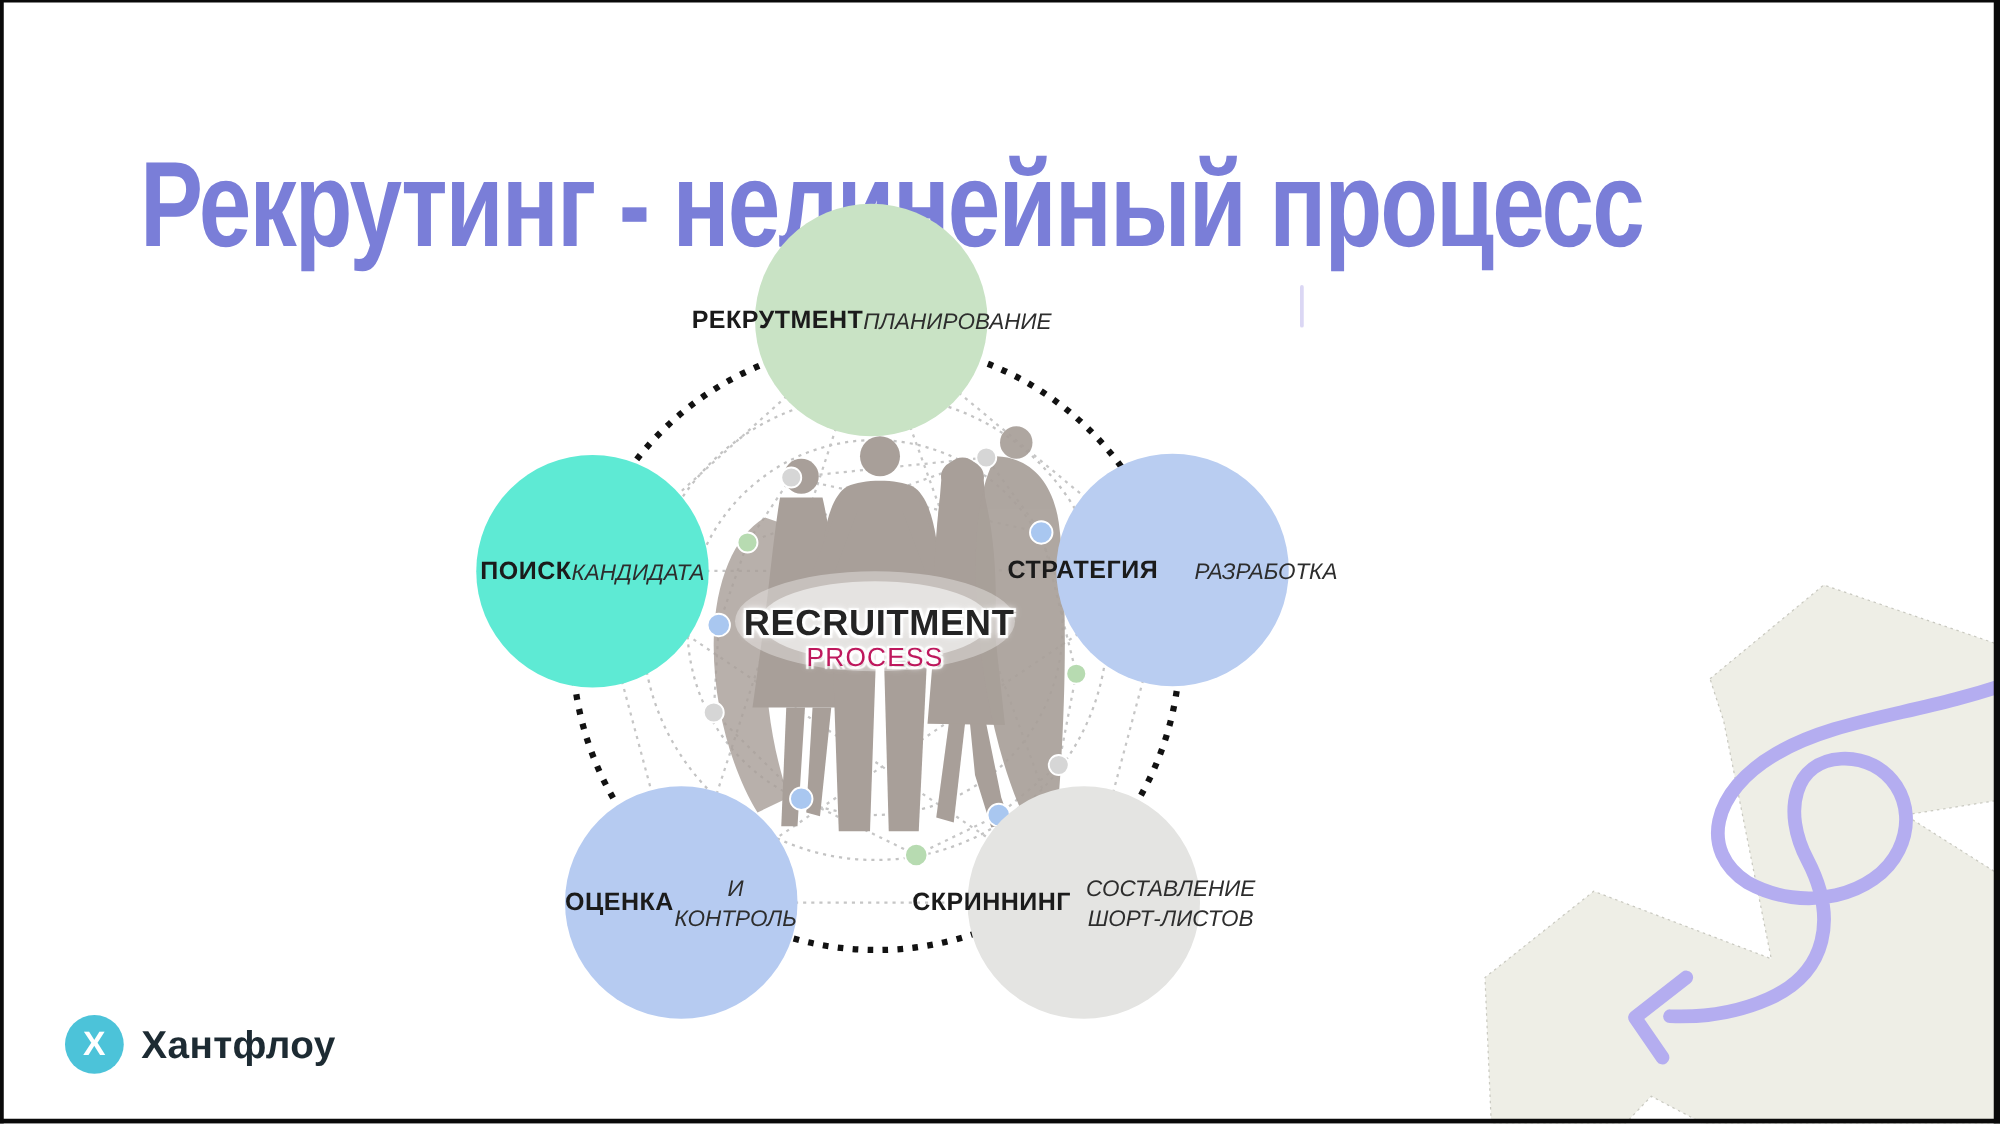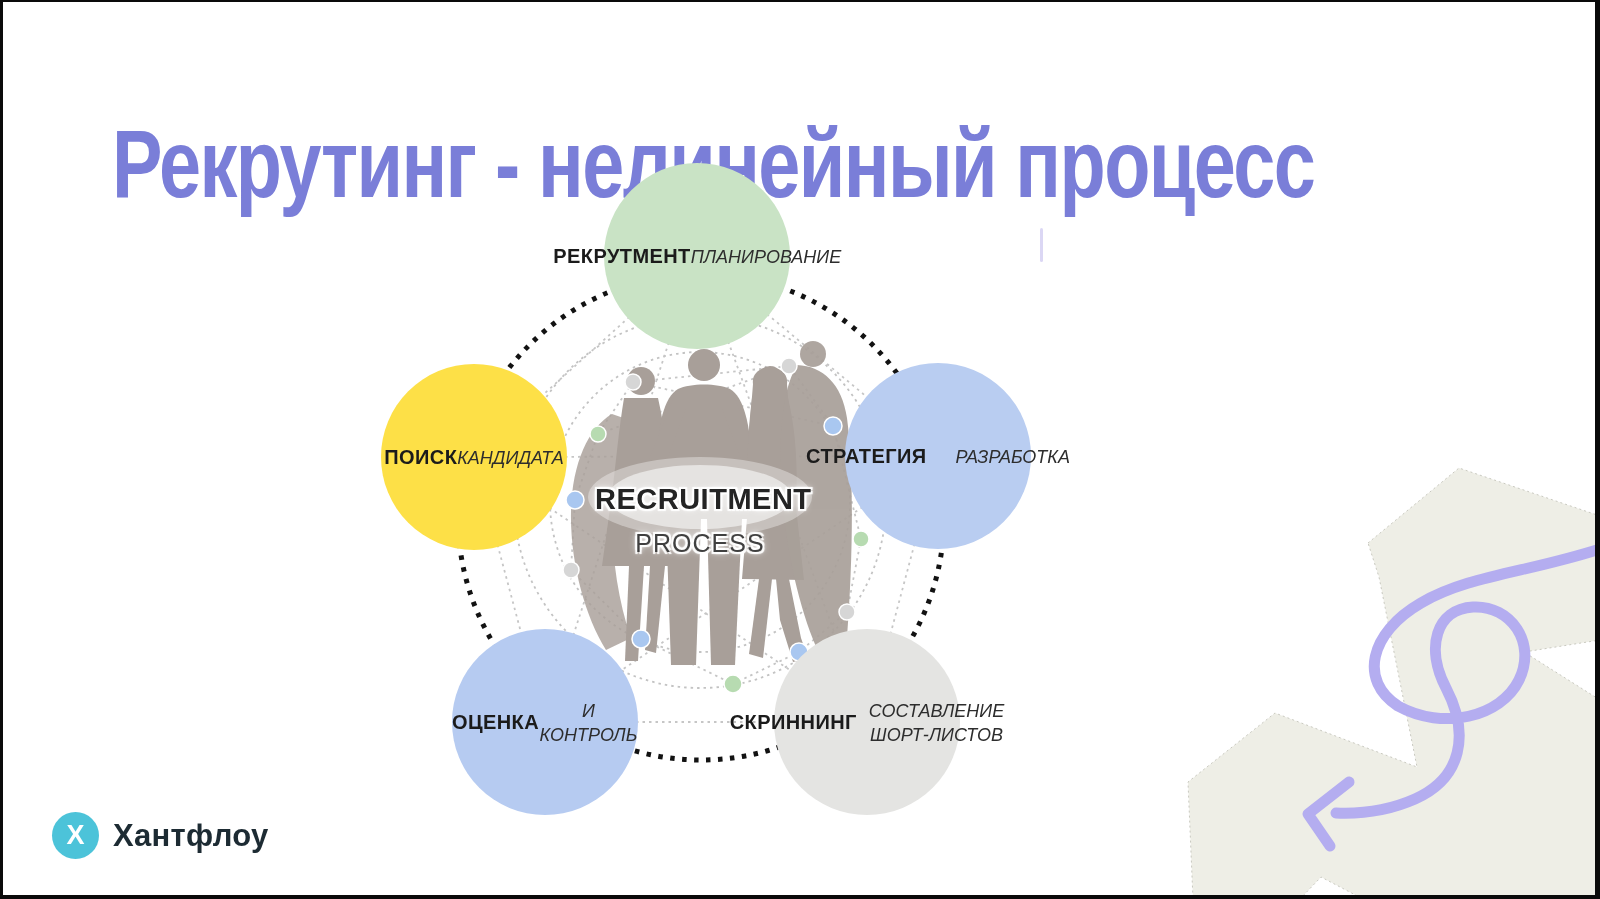--- a/index.html
+++ b/index.html
@@ -21,21 +21,21 @@
         display:flex;flex-direction:row;align-items:center;justify-content:center;
         text-align:center;}
   .node-label{font-weight:bold;font-size:20px;color:#1b1b1b;letter-spacing:.4px;line-height:1.2;}
   .node-sub{font-style:italic;font-size:18px;color:#2d2d2d;margin-top:3px;line-height:1.3;
             max-width:150px;}
 
   .center-label{position:absolute;left:595px;top:484px;width:210px;text-align:center;z-index:6;}
   .center-l1{font-size:29px;font-weight:bold;color:#242424;letter-spacing:.5px;line-height:1.05;
       text-shadow:-2px -2px 1px #fff,2px -2px 1px #fff,-2px 2px 1px #fff,2px 2px 1px #fff,
                   0 0 5px #fff,0 0 8px #fff;}
-  .center-l2{font-size:25px;color:#404040;letter-spacing:1px;margin-top:15px;
+  .center-l2{font-size:21px;color:#be185d;letter-spacing:1px;margin-top:1px;
       text-shadow:-2px -2px 1px #fff,2px -2px 1px #fff,-2px 2px 1px #fff,2px 2px 1px #fff,
                   0 0 5px #fff,0 0 8px #fff;}
 
   .logo{position:absolute;left:52px;top:812px;display:flex;align-items:center;gap:14px;z-index:10;}
   .logo-badge{width:47px;height:47px;border-radius:50%;color:#ffffff;
               display:flex;align-items:center;justify-content:center;
               font-weight:bold;font-size:27px;}
   .logo-text{font-size:31px;font-weight:bold;color:#1d2b33;letter-spacing:.3px;}
 
   .artifact-line{position:absolute;left:1040px;top:228px;width:3px;height:34px;
@@ -139,21 +139,21 @@
       <circle cx="733" cy="684" r="9" fill="#b7dbb1"></circle>
     </g>
 
     <circle cx="701" cy="517" r="243" fill="none" stroke="#121212" stroke-width="5" stroke-dasharray="4.5 7.5"></circle>
   </svg>
 
   <div class="node" style="left: 604px; top: 163px; background-color: rgb(201, 227, 197);">
     <div class="node-label">РЕКРУТМЕНТ</div>
     <div class="node-sub">ПЛАНИРОВАНИЕ</div>
   </div>
-  <div class="node" style="left: 381px; top: 364px; background-color: #fde047; text-align: center;">
+  <div class="node" style="left: 381px; top: 364px; background-color: #5eead4; text-align: center;">
     <div class="node-label">ПОИСК</div>
     <div class="node-sub">КАНДИДАТА</div>
   </div>
   <div class="node" style="left: 845px; top: 363px; background-color: rgb(185, 205, 241); gap: 29px;">
     <div class="node-label">СТРАТЕГИЯ</div>
     <div class="node-sub">РАЗРАБОТКА</div>
   </div>
   <div class="node" style="left: 452px; top: 629px; background-color: rgb(182, 203, 241);">
     <div class="node-label">ОЦЕНКА</div>
     <div class="node-sub">И КОНТРОЛЬ</div>

